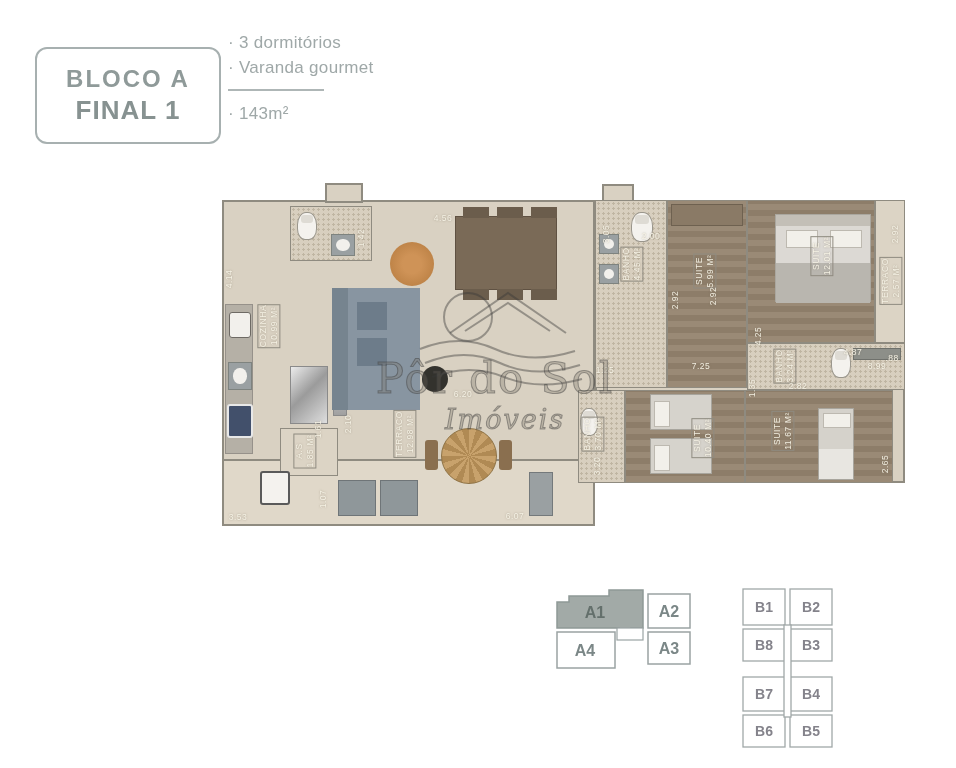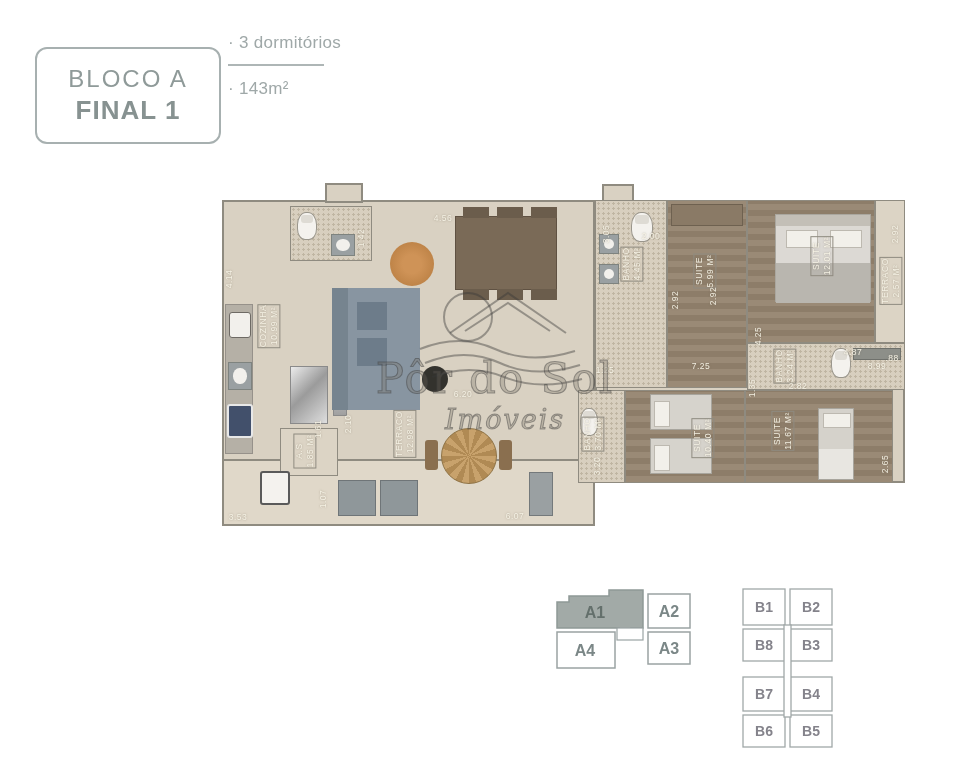--- a/index.html
+++ b/index.html
@@ -1,21 +1,21 @@
 <!DOCTYPE html>
 <html><head>
 <meta charset="utf-8">
 <style>
   html,body{margin:0;padding:0;background:#fff;}
   .canvas{position:relative;width:956px;height:768px;background:#fff;overflow:hidden;
           font-family:"Liberation Sans",sans-serif;}
   
   .badge{position:absolute;left:35px;top:47px;width:182px;height:93px;border:2px solid #a7b0b0;
          border-radius:12px;display:flex;flex-direction:column;align-items:center;justify-content:center;}
-  .badge-l1{font-size:24px;letter-spacing:2px;color:#8f9a99;}
+  .badge-l1{font-size:24px;letter-spacing:2px;color:#8f9a99;font-weight:bold;}
   .badge-l2{font-size:26px;font-weight:bold;letter-spacing:1px;color:#879291;margin-top:2px;}
   
   .features{position:absolute;left:228px;top:30px;width:220px;color:#9fa8a8;font-size:17px;}
   .feat{height:25px;line-height:25px;letter-spacing:.3px;}
   .feat-divider{width:96px;height:0;border-top:2px solid #aeb6b6;margin:9px 0 10px 0;}
   
   .plan{position:absolute;left:185px;top:176px;width:735px;height:400px;}
   .sec,.room,.fur,.wall{position:absolute;box-sizing:border-box;}
   .sec{background:#d9d1c2;border:2px solid #8f8b80;}
   .beige{background:#dcd4c5;}
@@ -50,20 +50,21 @@
 
 <div class="canvas">
 
   <div class="badge">
     <div class="badge-l1">BLOCO A</div>
     <div class="badge-l2">FINAL 1</div>
   </div>
 
   <div class="features">
     <div class="feat">· 3 dormitórios</div>
+    <div class="feat">· Varanda gourmet</div>
     <div class="feat-divider"></div>
     <div class="feat">· 143m²</div>
   </div>
 
   <div class="plan">
 
     <div class="sec" style="left:37px;top:24px;width:373px;height:326px;"></div>
     <div class="sec" style="left:410px;top:24px;width:310px;height:283px;"></div>
     <div class="sec" style="left:140px;top:7px;width:38px;height:20px;"></div>
     <div class="sec" style="left:417px;top:8px;width:32px;height:19px;"></div>

